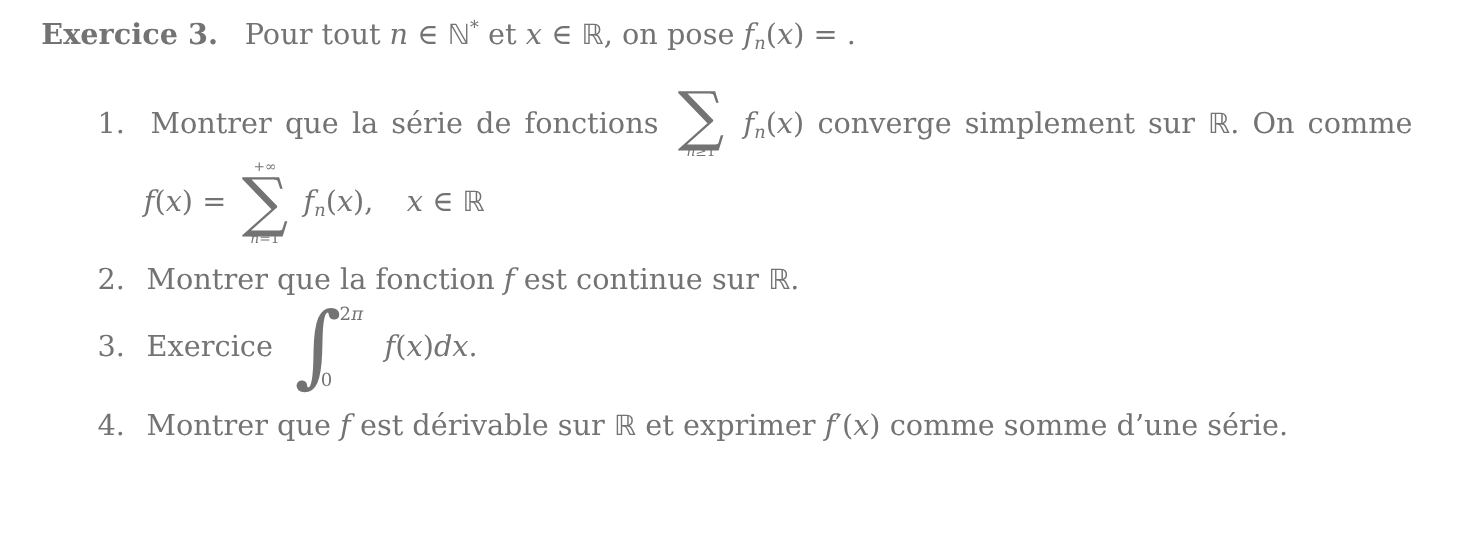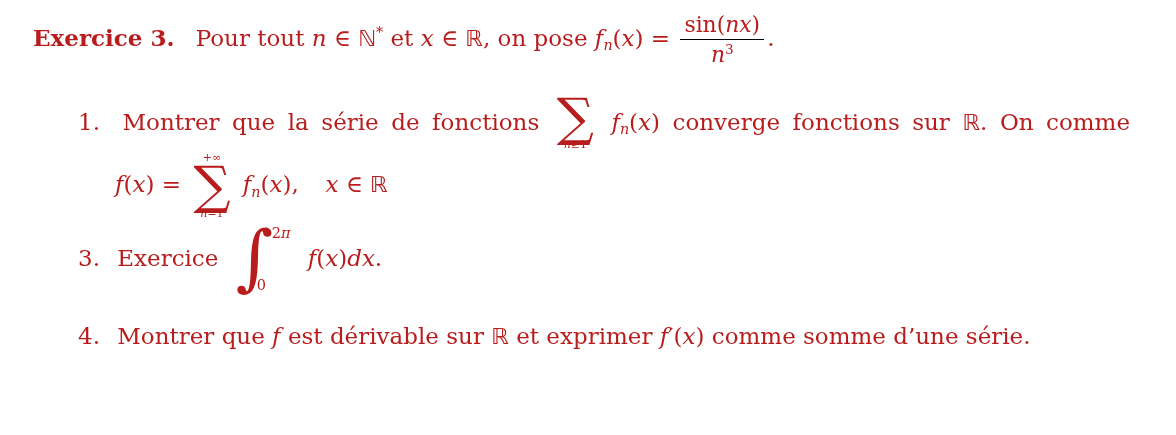--- a/index.html
+++ b/index.html
@@ -3,21 +3,21 @@
 <meta charset="utf-8">
 <style>
   html, body { margin: 0; padding: 0; background: #ffffff; }
 
   .page {
     position: relative;
     width: 1176px;
     height: 435px;
     box-sizing: border-box;
     background: #ffffff;
-    color: #b91c1c;
+    color: #737373;
     font-family: "DejaVu Serif", "Liberation Serif", serif;
     font-size: 23px;
     line-height: 1.35;
     padding: 10px 46px 0 33px;
     overflow: hidden;
   }
 
   .bold { font-weight: bold; }
   i { font-style: italic; font-family: inherit; }
 
@@ -75,21 +75,21 @@
 
   .heading { margin-top: 2px; }
 
   .item { margin-left: 45px; }
   .inum { margin-right: 10px; }
 
   .item1 { margin-top: 28px; text-align: justify; text-align-last: justify; }
   .formula { margin-left: 82px; margin-top: 0px; }
   .item2 { margin-top: 12px; }
   .item3 { margin-top: 2px; }
-  .item4 { margin-top: 24px; }
+  .item4 { margin-top: 10px; }
 
   .spacer-wide { display: inline-block; width: 12px; }
 </style>
 </head>
 <body>
 
 <div class="page">
 
   <div class="heading">
     <span class="bold title">Exercice 3.</span>
@@ -97,50 +97,57 @@
     <i>n</i>
     <span>∈</span>
     <span class="bb">ℕ</span><sup class="star">*</sup>
     <span>et</span>
     <i>x</i>
     <span>∈</span>
     <span class="bb">ℝ</span><span>,</span>
     <span>on pose</span>
     <span class="nowrap"><i>f</i><span class="vsub"><i>n</i></span><span>(</span><i>x</i><span>)</span></span>
     <span>=</span>
-    <span class="frac"><span class="fnum"><span>sin</span><span>(</span><i>nx</i><span>)</span></span><span class="fden"><i>n</i><sup class="exp">3</sup></span></span><span>.</span>
+    <span>.</span>
   </div>
 
   <div class="item item1">
     <span class="inum">1.</span>
     <span>Montrer que la série de fonctions</span>
     <span class="bigop">
         <span class="op-sym">∑</span>
         <span class="op-lim"><i>n</i><span>≥</span><span>1</span></span>
       </span>
     <span class="nowrap"><i>f</i><span class="vsub"><i>n</i></span><span>(</span><i>x</i><span>)</span></span>
-    <span>converge fonctions sur</span>
+    <span>converge simplement sur</span>
     <span class="bb">ℝ</span><span>. On comme</span>
   </div>
 
   <div class="formula">
     <span class="nowrap"><i>f</i><span>(</span><i>x</i><span>)</span></span>
     <span>=</span>
     <span class="bigop">
         <span class="op-lim">+∞</span>
         <span class="op-sym">∑</span>
         <span class="op-lim"><i>n</i><span>=1</span></span>
       </span>
     <span class="nowrap"><i>f</i><span class="vsub"><i>n</i></span><span>(</span><i>x</i><span>)</span><span>,</span></span>
     <span class="spacer-wide"></span>
     <i>x</i>
     <span>∈</span>
     <span class="bb">ℝ</span>
   </div>
 
+  <div class="item item2">
+    <span class="inum">2.</span>
+    <span>Montrer que la fonction</span>
+    <i>f</i>
+    <span>est continue sur</span>
+    <span class="bb">ℝ</span><span>.</span>
+  </div>
 
   <div class="item item3">
     <span class="inum">3.</span>
     <span>Exercice</span>
     <span class="integral"><span class="int-sym">∫</span><span class="int-up"><span>2</span><i>π</i></span><span class="int-low">0</span></span><span class="nowrap"><i>f</i><span>(</span><i>x</i><span>)</span><i>dx</i><span>.</span></span>
   </div>
 
   <div class="item item4">
     <span class="inum">4.</span>
     <span>Montrer que</span>

